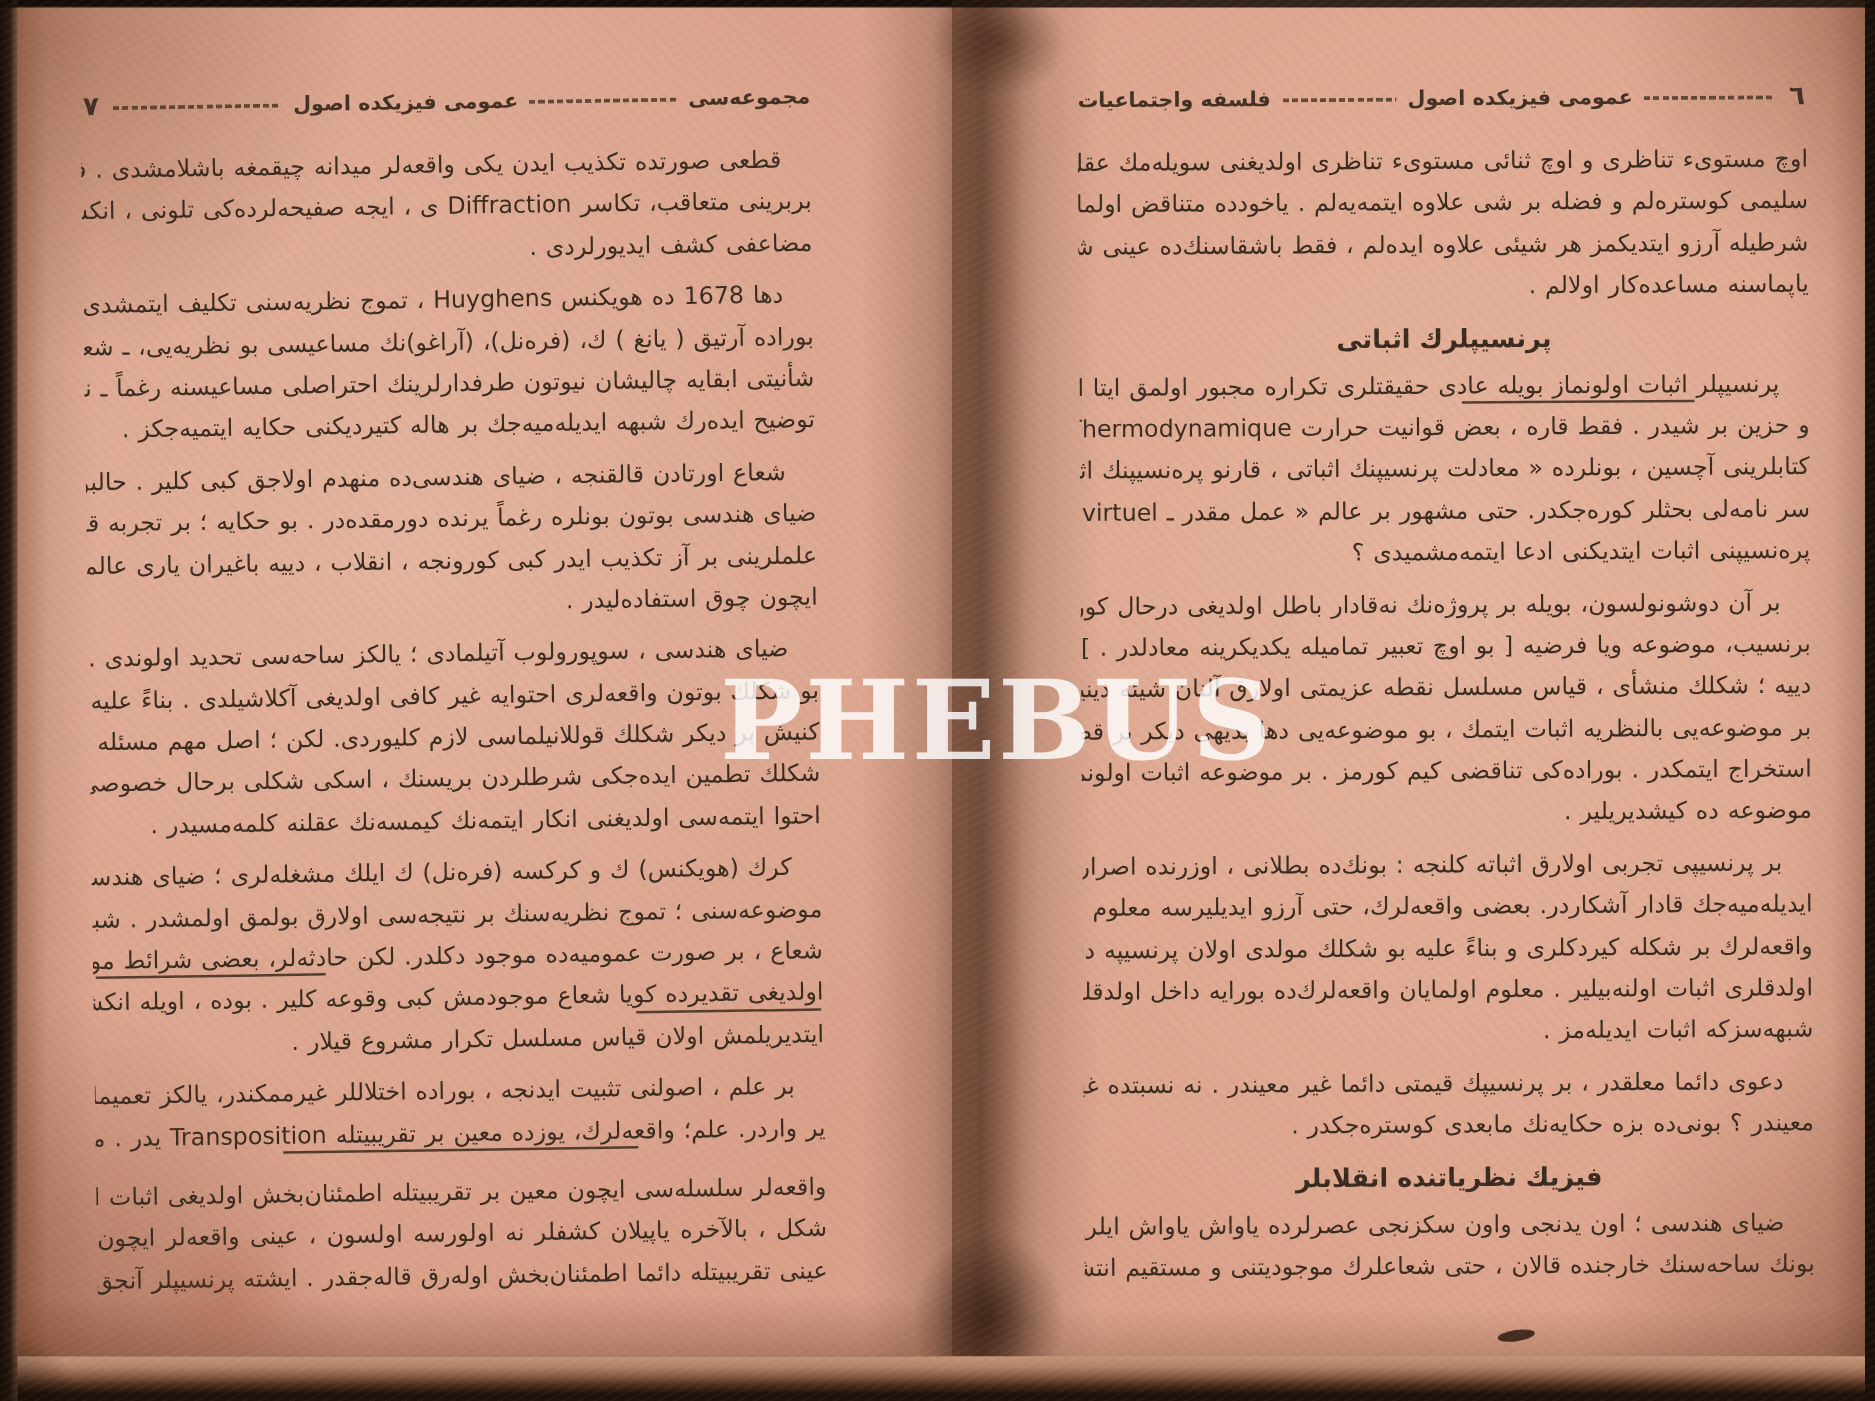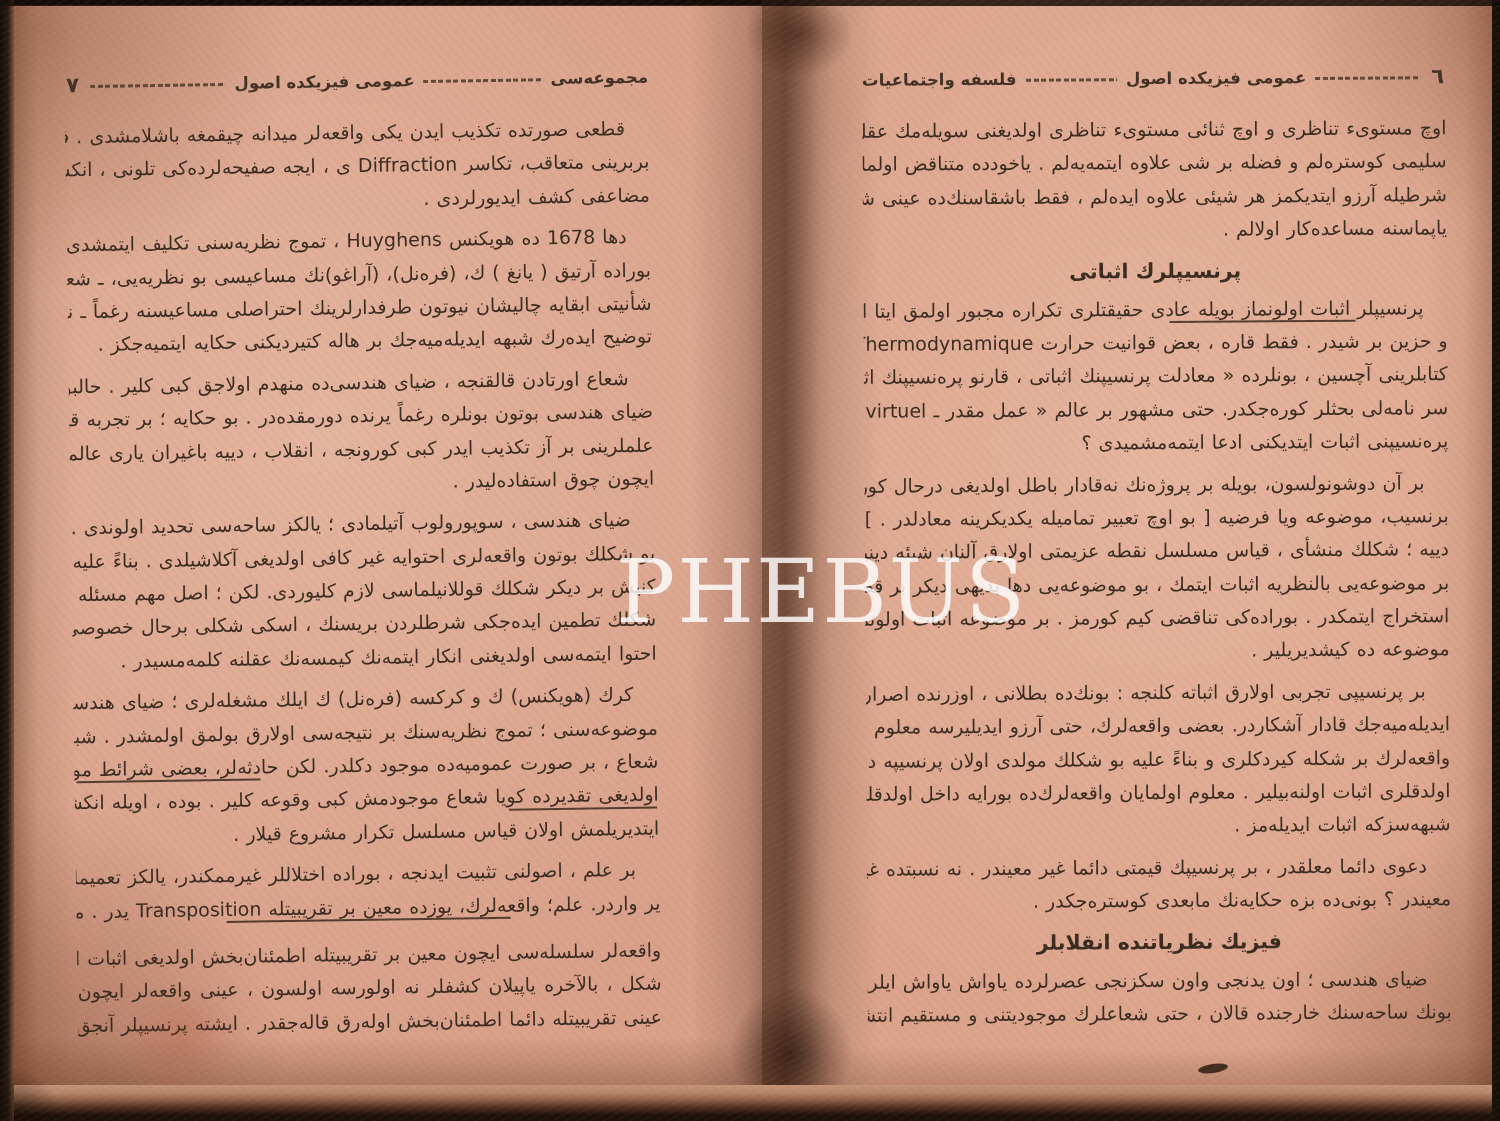--- a/index.html
+++ b/index.html
@@ -62,23 +62,23 @@
   .para{margin:0 0 8px 0;}
   .para.mt{margin-top:14px;}
   .line{line-height:33.4px;height:33.4px;white-space:nowrap;overflow:hidden;
         text-align:justify;text-align-last:justify;word-spacing:1px;}
   .line.ind{padding-right:24px;}
   .line.last{text-align-last:right;}
   .lwrap{position:relative;}
   .umark{position:absolute;height:2px;background:rgba(58,40,26,.85);bottom:3px;display:block;}
   .sec-head{text-align:center;font-weight:bold;font-size:20.5px;line-height:28px;margin:10px 0 8px;}
   
-  .watermark{position:absolute;left:576px;top:548px;z-index:50;
-    font-family:"DejaVu Serif",serif;font-size:88px;line-height:88px;font-weight:400;
-    color:rgba(255,255,255,.82);letter-spacing:2px;pointer-events:none;margin-left:40px;}
+  .watermark{position:absolute;left:576px;top:532px;z-index:50;
+    font-family:"DejaVu Serif",serif;font-size:88px;line-height:88px;font-weight:700;
+    color:rgba(255,255,255,.82);letter-spacing:2px;pointer-events:none;}
 </style>
 </head>
 <body>
 
 <div class="scene">
 
   <div class="page page-left">
     <div class="content lp-content">
 
       <div class="running-head">

